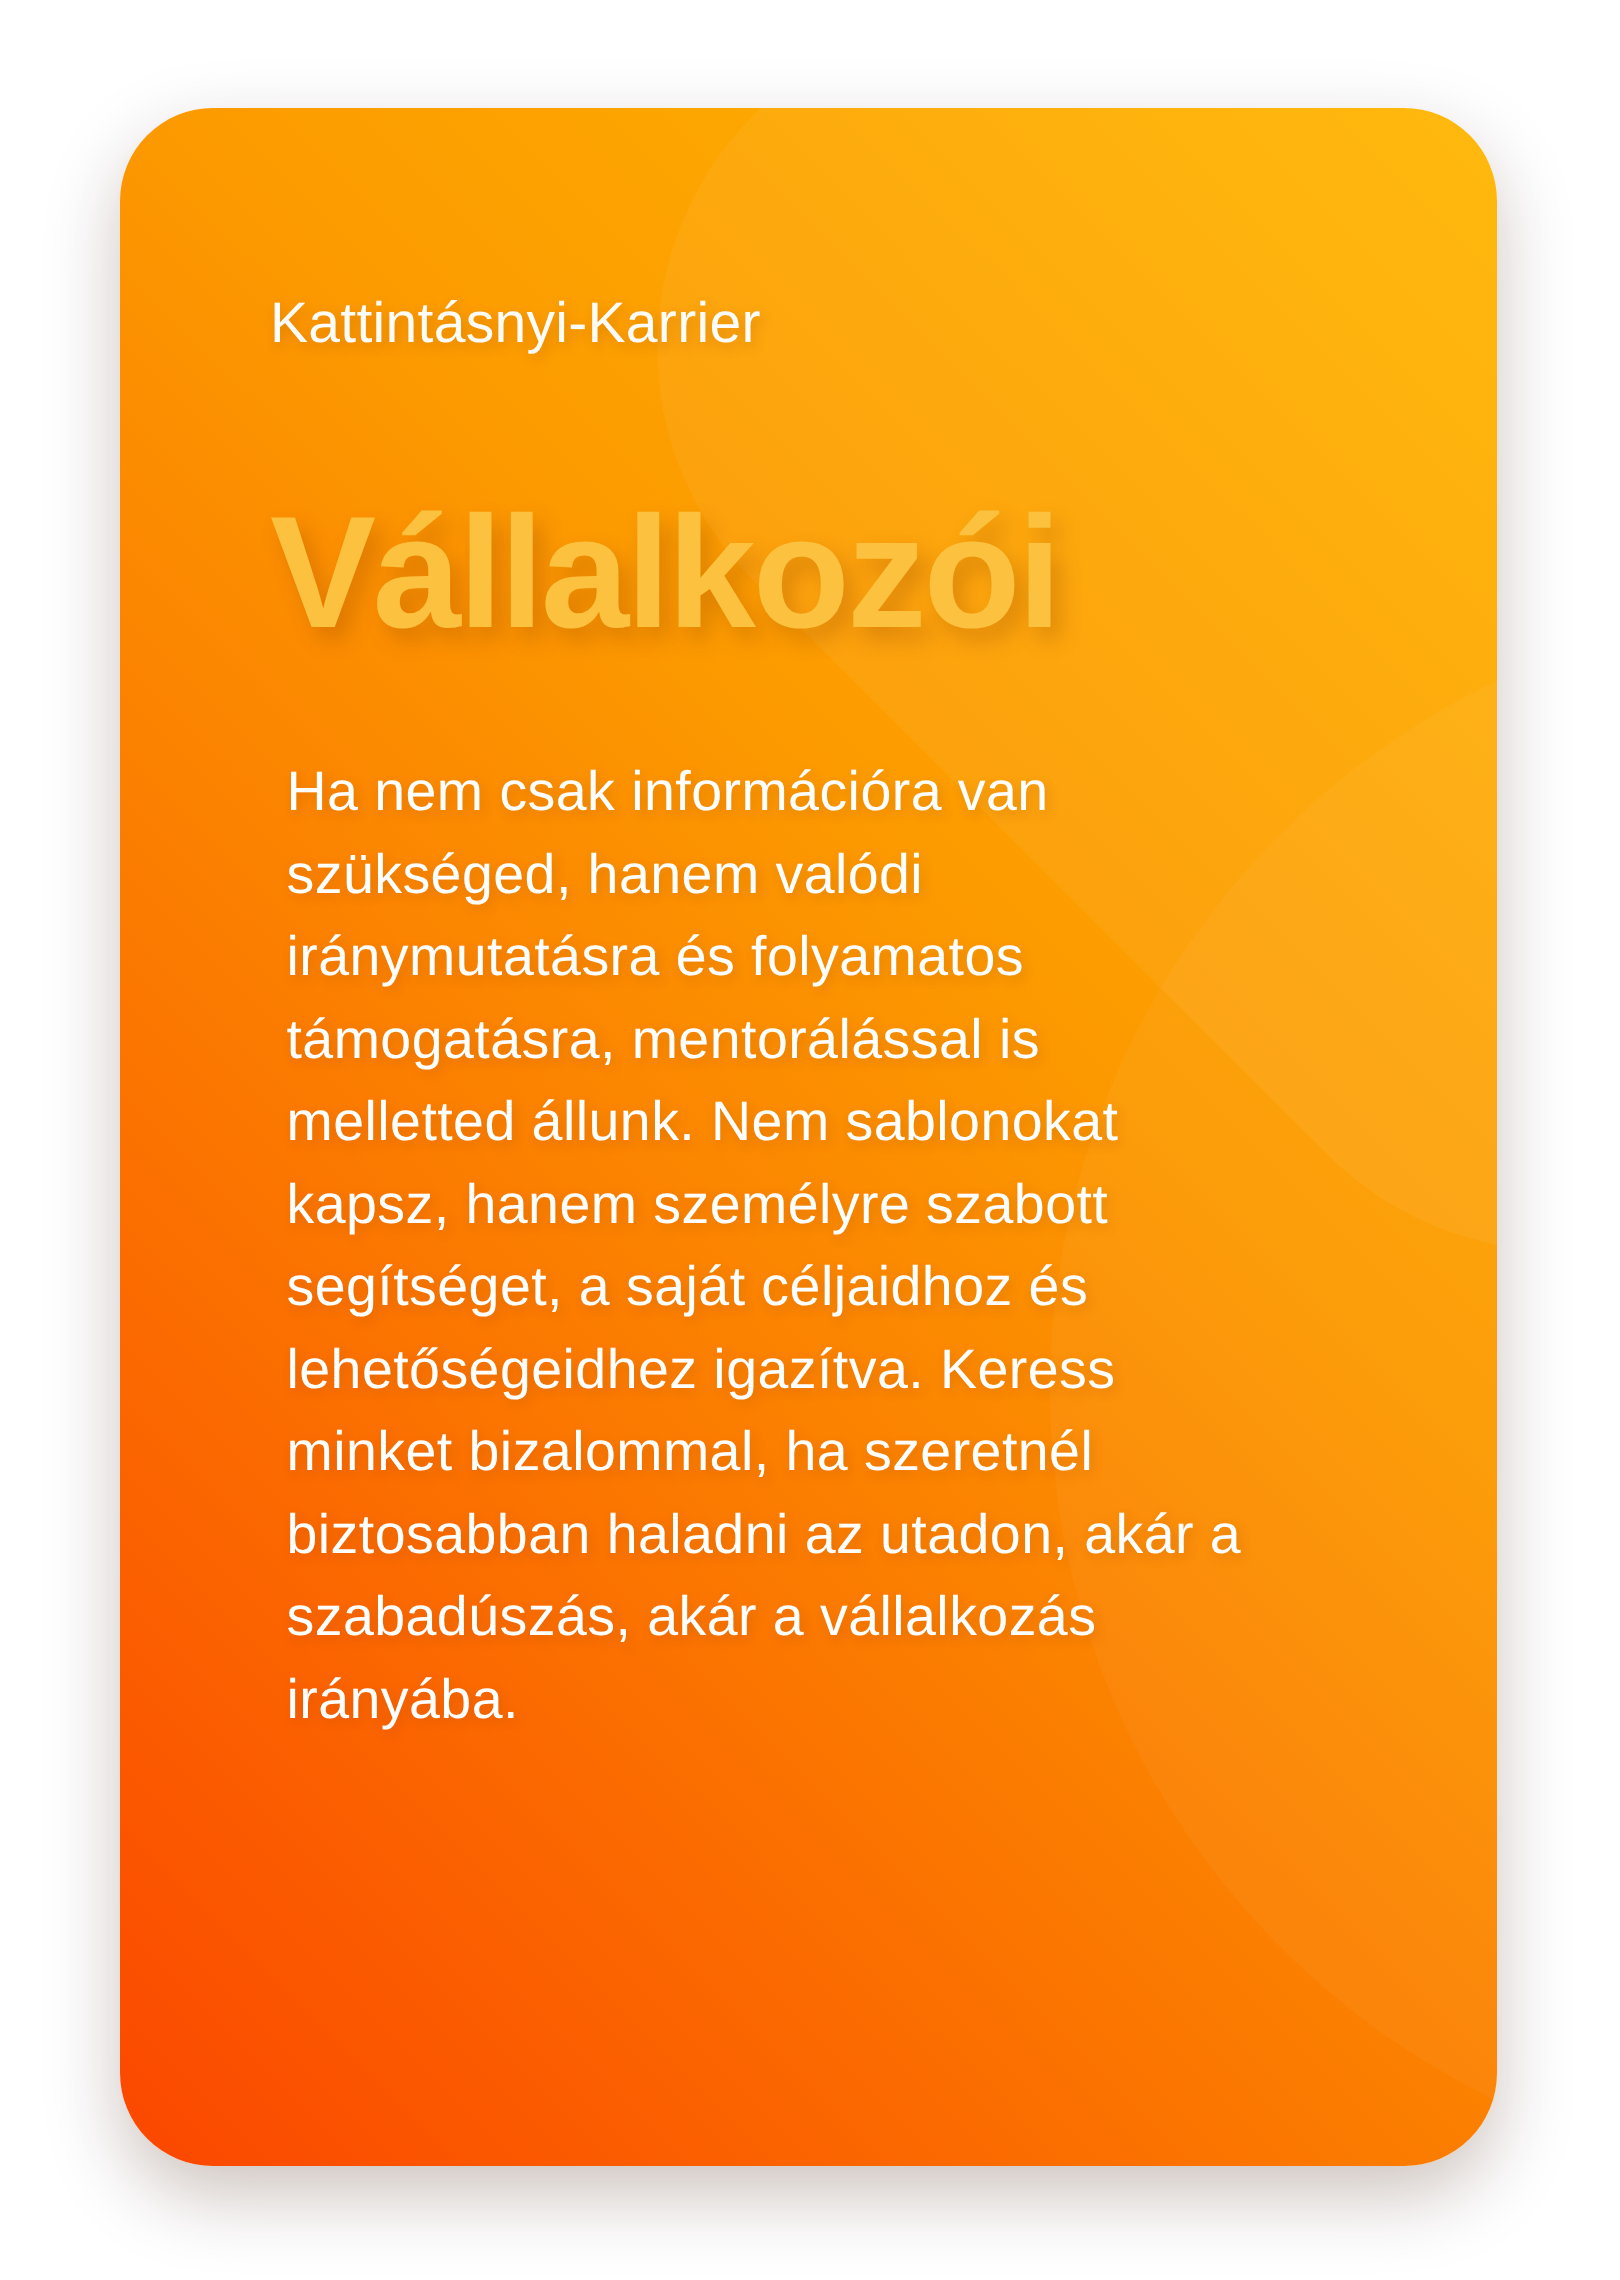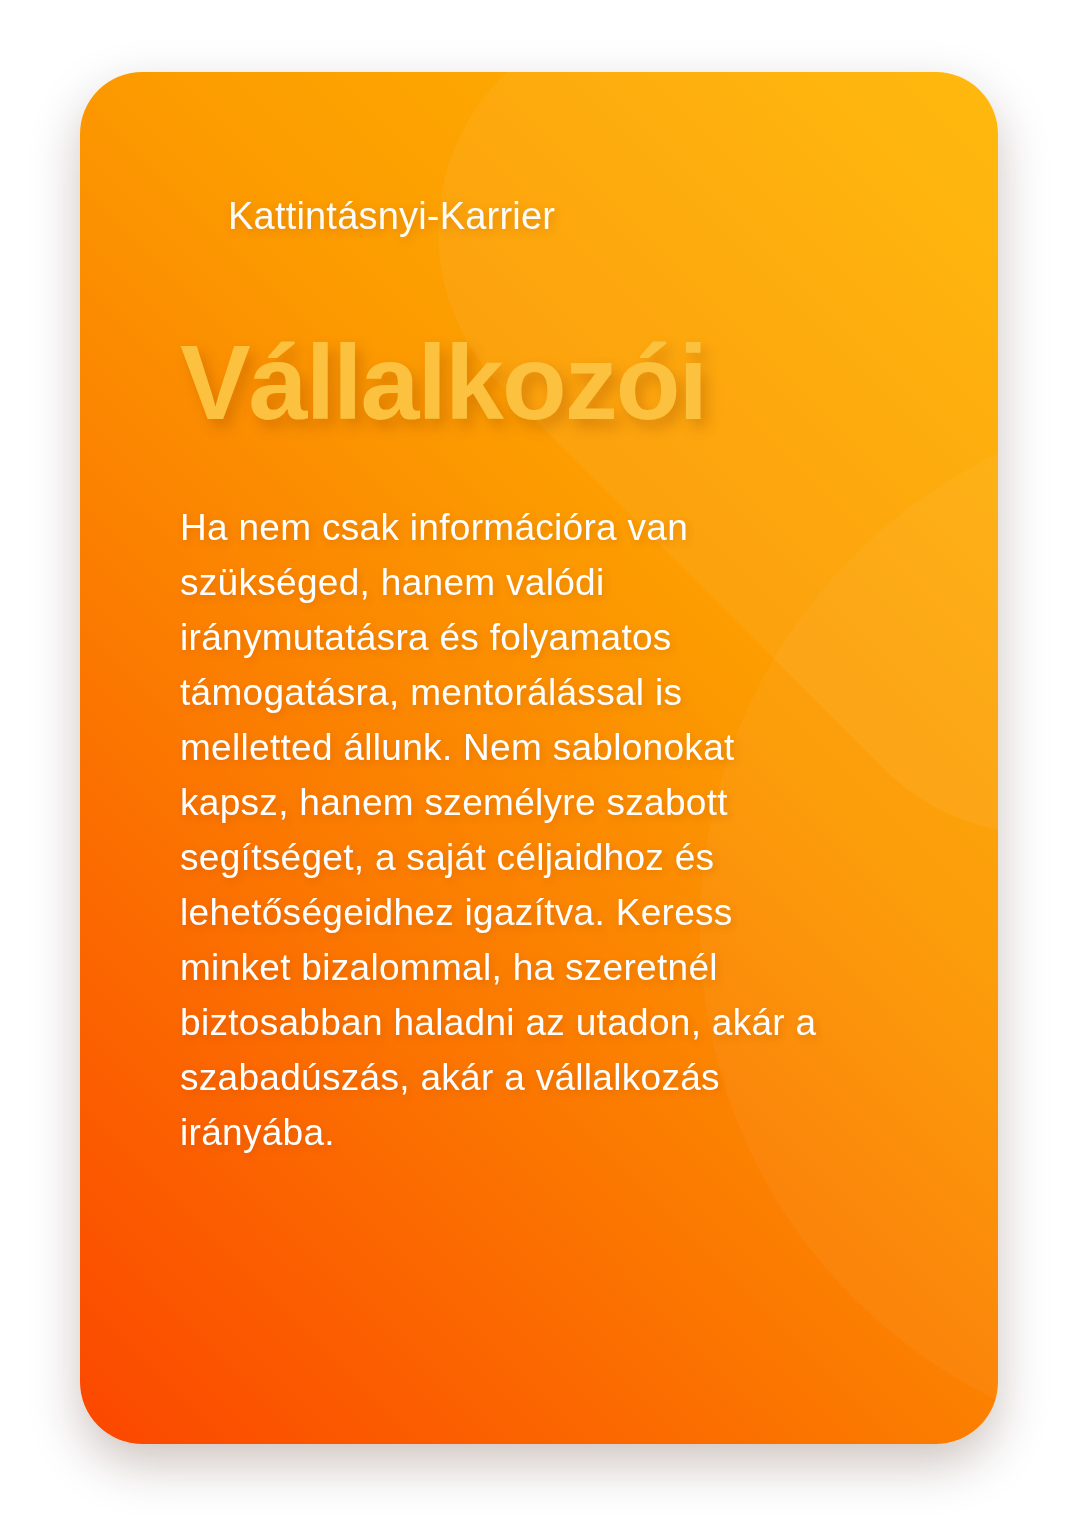--- a/index.html
+++ b/index.html
@@ -51,21 +51,20 @@
   .card-content {
     position: relative;
     padding: 123px 40px 0 100px;
   }
   .brand {
     color: #FEFCF8;
     font-size: 38px;
     font-weight: 500;
     letter-spacing: 0.2px;
     text-shadow: 2px 3px 8px rgba(150, 65, 0, 0.25);
-    margin-left: 48px;
   }
   .title {
     margin: 0;
     margin-top: 88px;
     display: flex;
     flex-direction: column;
     line-height: 112px;
     font-weight: 700;
     letter-spacing: -2px;
   }
@@ -73,21 +72,21 @@
     font-size: 106px;
     color: #FCC13E;
     text-shadow: 6px 8px 14px rgba(150, 65, 0, 0.30);
   }
   .title .t2 {
     font-size: 106px;
     color: #FAF6F0;
     text-shadow: 6px 8px 14px rgba(150, 65, 0, 0.30);
   }
   .body-text {
-    margin: 0;
+    margin: 11px;
     margin-top: 62px;
     max-width: 740px;
     color: #FFFFFF;
     font-size: 37px;
     font-weight: 400;
     line-height: 55px;
     letter-spacing: 0.3px;
     white-space: pre-line;
     text-shadow: 2px 3px 7px rgba(150, 65, 0, 0.22);
   }

